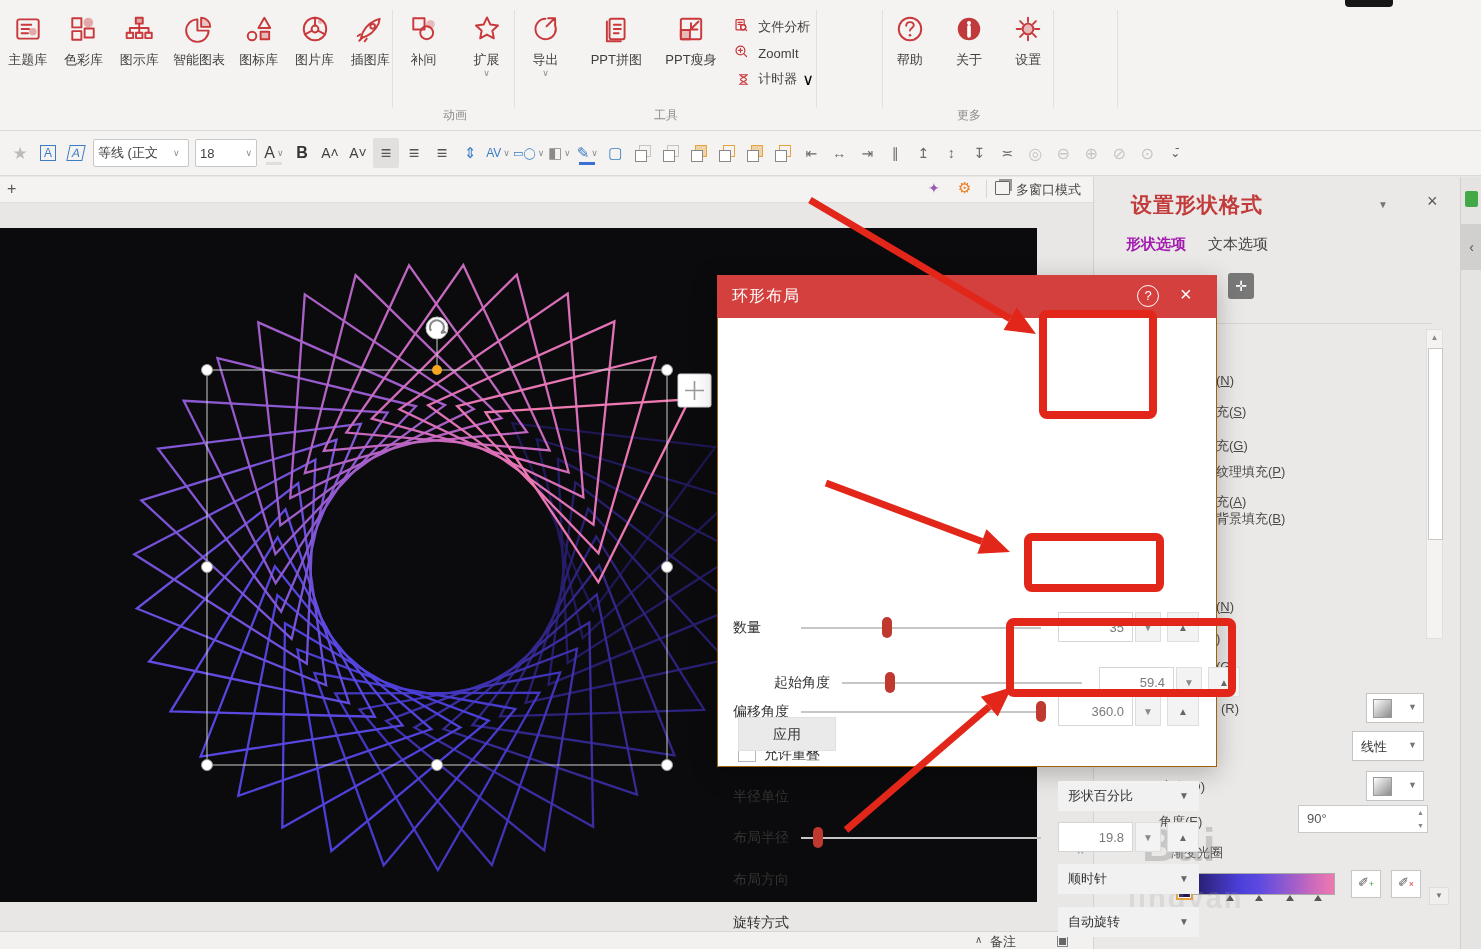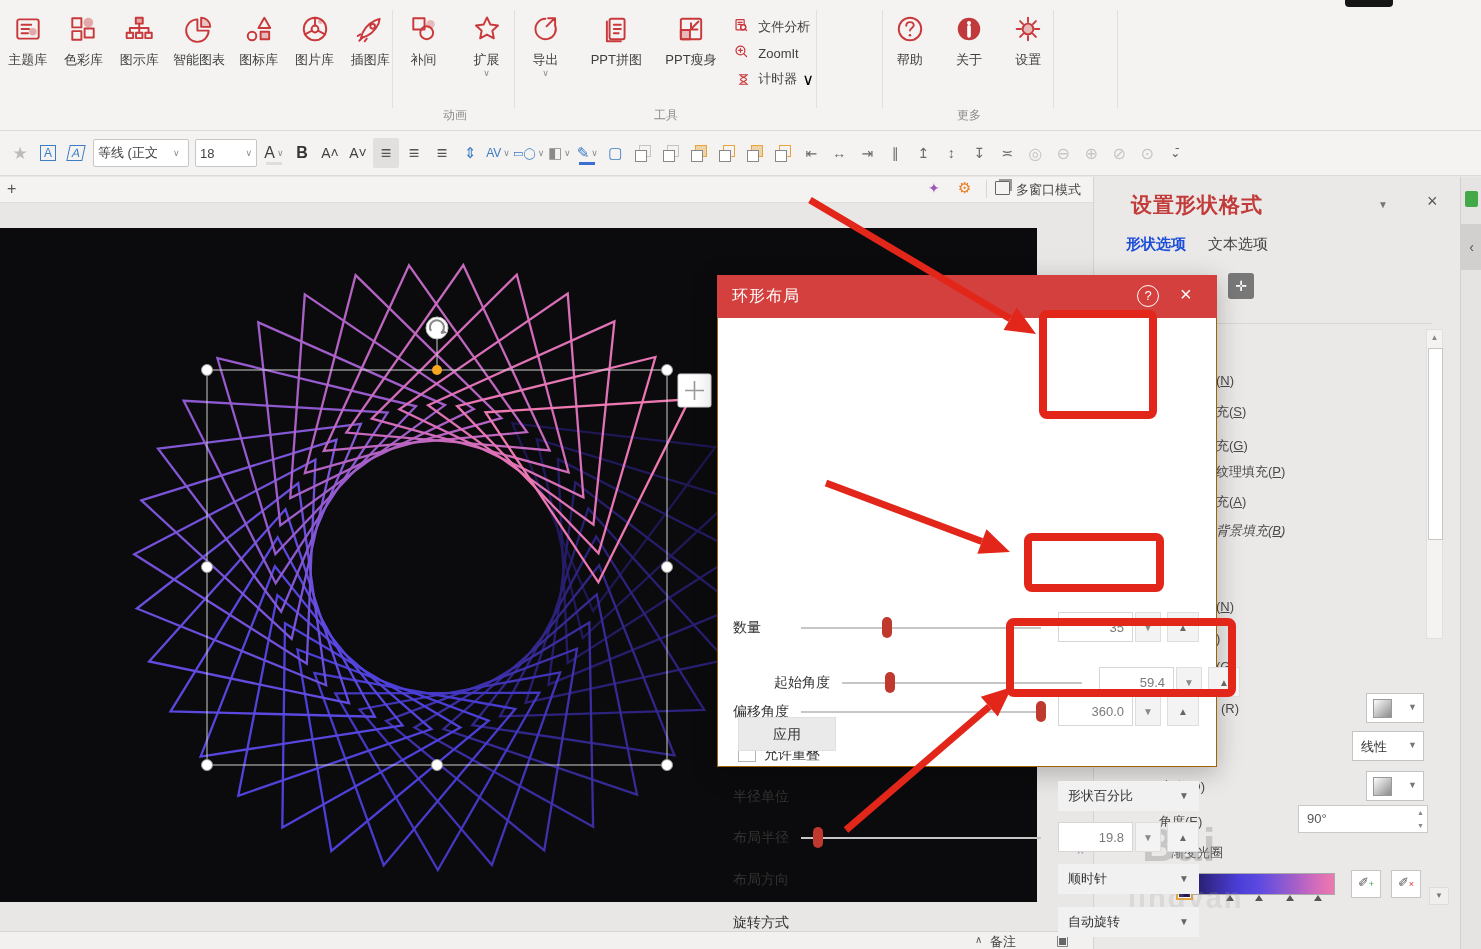--- a/index.html
+++ b/index.html
@@ -48,21 +48,21 @@
   .ddrop .dd{position:absolute;right:10px;top:0;color:#666;font-size:10px;}
   .dcheck{position:absolute;left:20px;top:6px;width:16px;height:16px;border:1px solid #b5b5b5;background:#fff;cursor:pointer;}
   .dchklb{position:absolute;left:46px;top:8px;font-size:14px;color:#333;}
   .apply-btn{position:absolute;left:20px;top:441px;width:96px;height:32px;background:#eaeaea;border:1px solid #e0e0e0;text-align:center;line-height:32px;font-size:14px;color:#333;cursor:pointer;}
   
   .panel{left:1093px;top:177px;width:367px;height:772px;background:#ebe9e7;border-left:1px solid #d5d3d1;z-index:10;}
   .ptitle{position:absolute;left:37px;top:14px;font-size:21px;color:#c23b3b;font-weight:bold;letter-spacing:1px;}
   .pmin{position:absolute;left:284px;top:22px;font-size:10px;color:#777;cursor:pointer;}
   .pclose{position:absolute;left:333px;top:14px;font-size:18px;color:#555;cursor:pointer;}
   .ptab{position:absolute;top:58px;font-size:15px;color:#444;cursor:pointer;}
-  .ptab.on{font-weight:bold;color:#1d4ed8;}
+  .ptab.on{font-weight:bold;color:#a21caf;}
   .sizeicon{position:absolute;left:134px;top:96px;width:26px;height:26px;background:#787878;color:#fff;border-radius:3px;text-align:center;line-height:26px;font-size:14px;cursor:pointer;}
   .phr{position:absolute;left:122px;top:146px;width:216px;height:1px;background:#d8d6d4;}
   .popt{position:absolute;left:122px;font-size:13px;color:#4a4a4a;cursor:pointer;white-space:nowrap;}
   .gbtn{position:absolute;width:56px;height:28px;background:#fff;border:1px solid #c4c4c4;cursor:pointer;}
   .gbtn .gsw{position:absolute;left:6px;top:5px;width:17px;height:17px;border:1px solid #999;background:linear-gradient(135deg,#fdfdfd 0%,#8b8b8b 100%);}
   .gbtn .gdn{position:absolute;right:6px;top:8px;font-size:9px;color:#777;}
   .plab{position:absolute;font-size:13px;color:#4a4a4a;white-space:nowrap;}
   .gradbar{position:absolute;left:85px;top:696px;width:154px;height:20px;border:1px solid #aaa;cursor:pointer;}
   .stopmk{position:absolute;width:0;height:0;border-left:4px solid transparent;border-right:4px solid transparent;border-bottom:6px solid #555;top:718px;}
   .selstop{position:absolute;left:82px;top:693px;width:13px;height:26px;border:2px solid #e8a33d;background:#1d1752;box-shadow:0 0 0 1px #fff inset;cursor:pointer;}
@@ -489,21 +489,21 @@
     <div class="ptab on" style="left:32px;">形状选项</div>
     <div class="ptab" style="left:114px;">文本选项</div>
     <div class="sizeicon">✛</div>
     <div class="phr"></div>
     <div id="fill-list">
         <div class="popt" style="top: 196px;">(<u>N</u>)</div>
         <div class="popt" style="top: 226px;">充(<u>S</u>)</div>
         <div class="popt" style="top: 260px;">充(<u>G</u>)</div>
         <div class="popt" style="top: 286px;">纹理填充(<u>P</u>)</div>
         <div class="popt" style="top: 316px;">充(<u>A</u>)</div>
-        <div class="popt" style="top: 345px; font-style: italic;">背景填充(<u>B</u>)</div>
+        <div class="popt" style="top: 333px;">背景填充(<u>B</u>)</div>
       </div>
     <div id="line-list">
         <div class="popt" style="top: 422px;">(<u>N</u>)</div>
         <div class="popt" style="top: 454px;">)</div>
         <div class="popt" style="top: 482px;">(<u>G</u>)</div>
       </div>
 
     <div class="plab" style="left:127px;top:524px;">(R)</div>
     <div class="gbtn" style="left:272px;top:516px;">
         <span class="gsw"></span>

